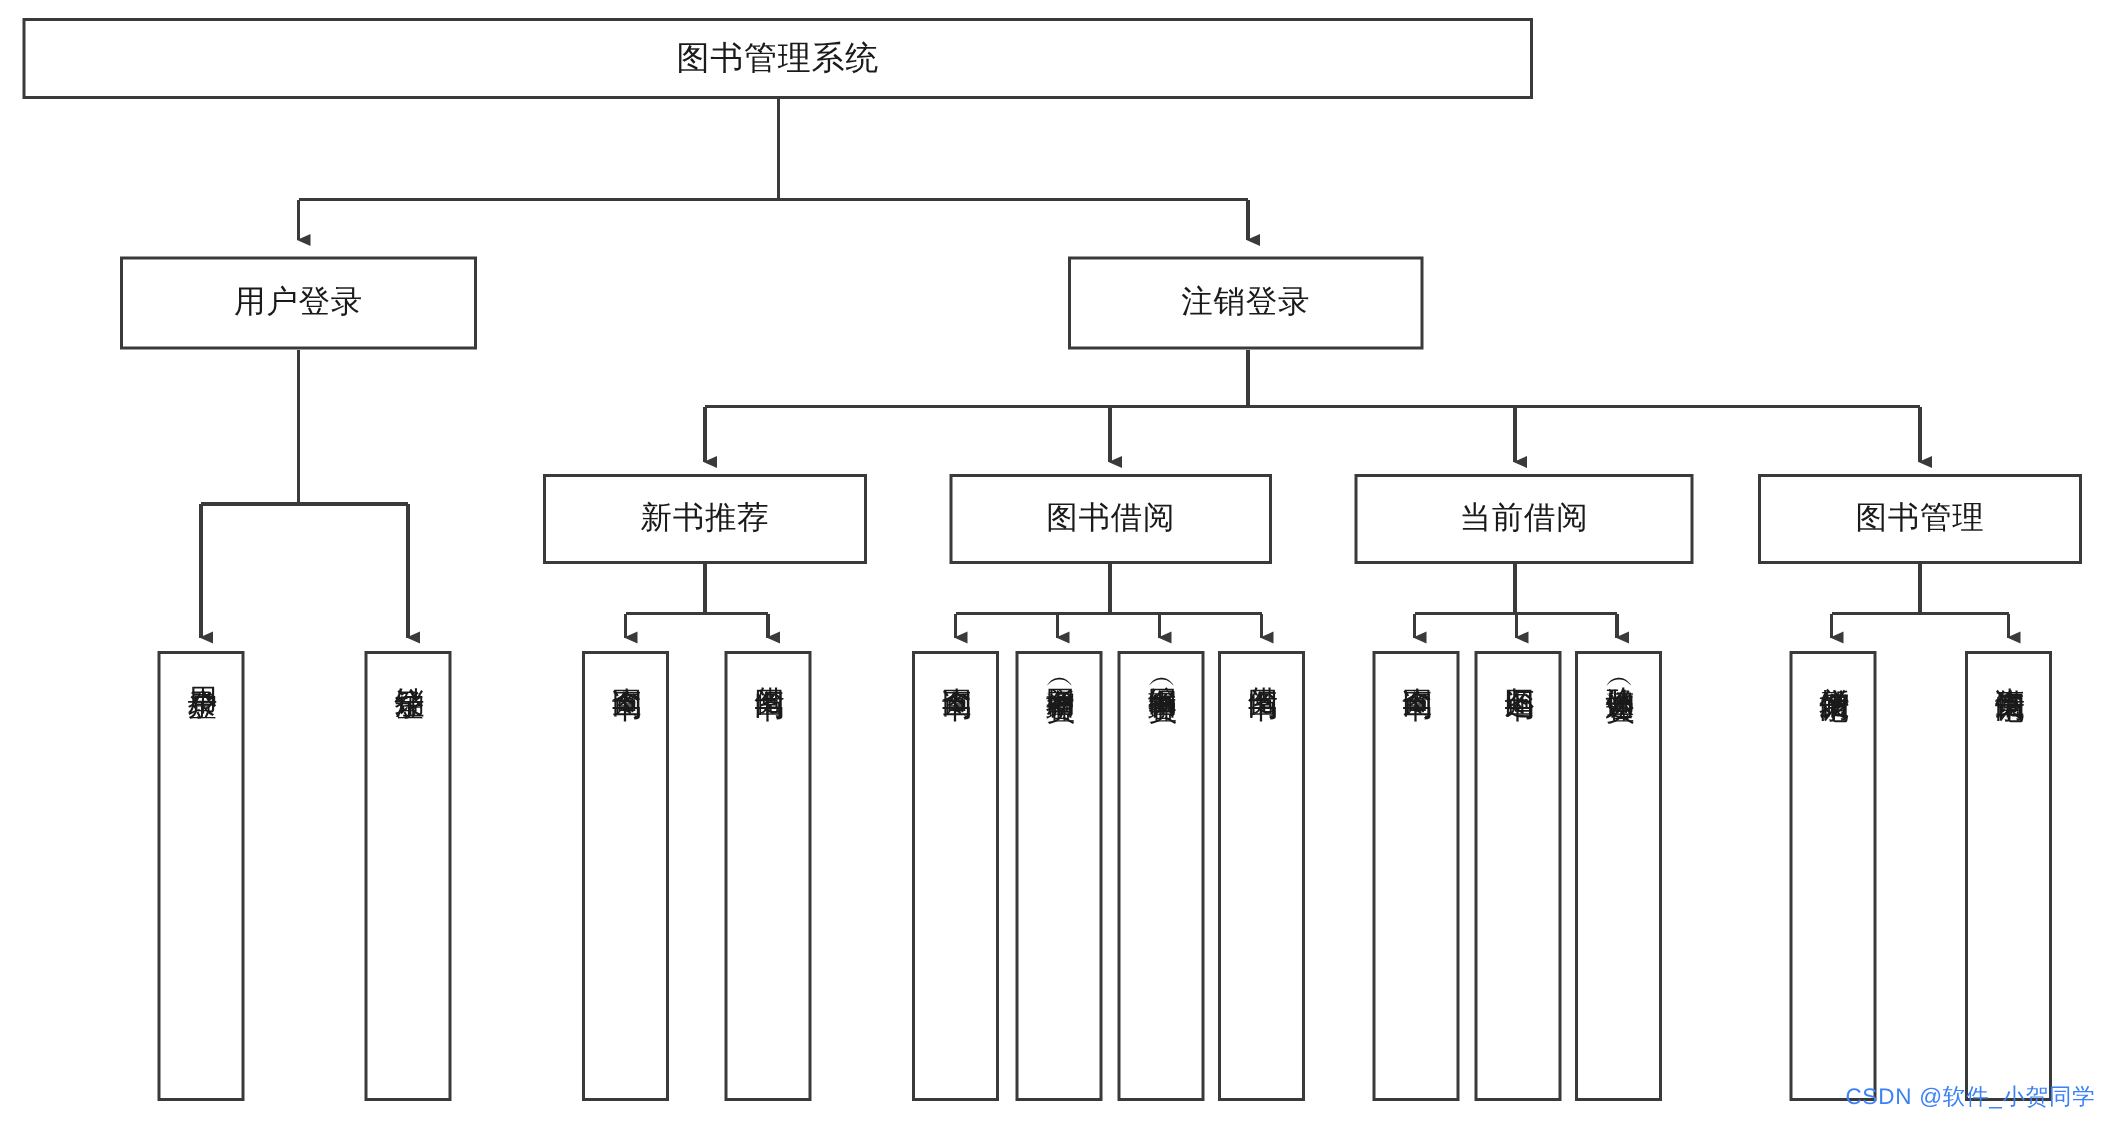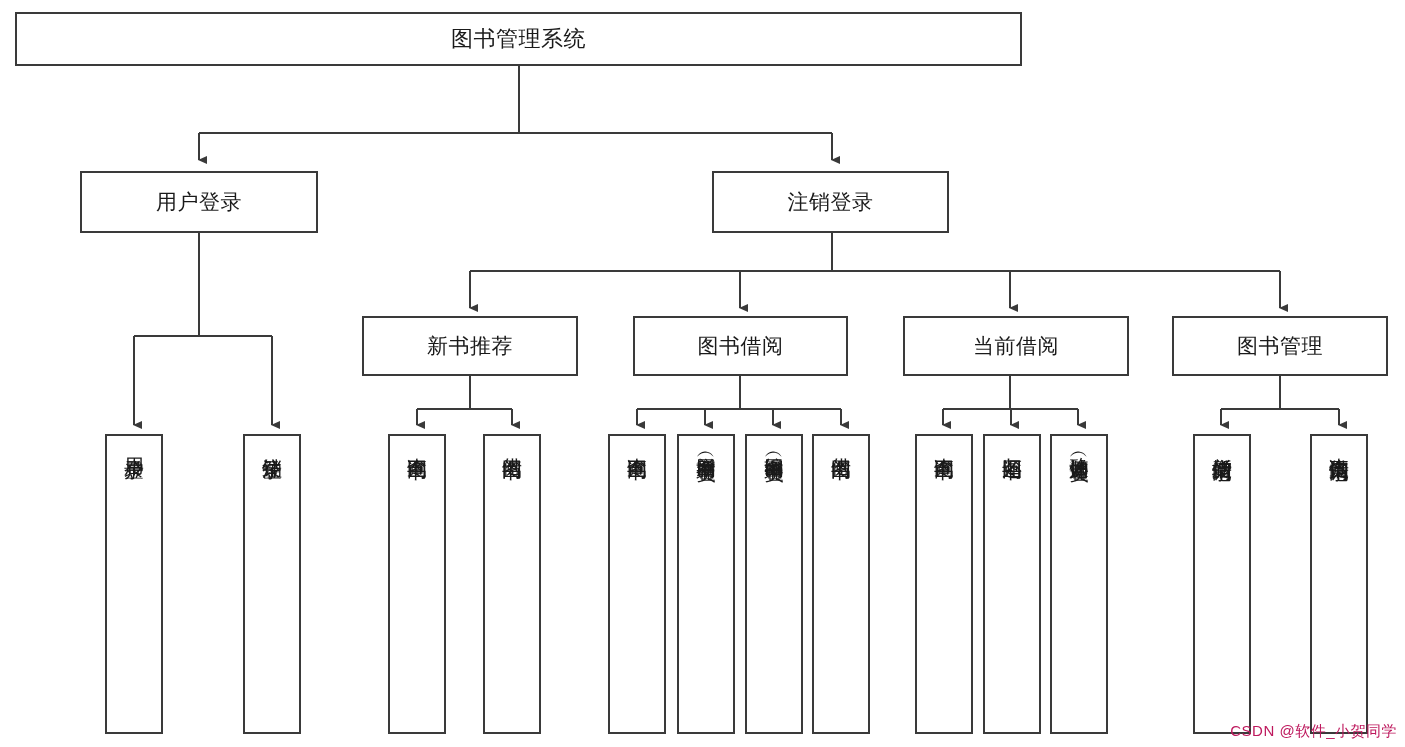--- a/index.html
+++ b/index.html
@@ -66,21 +66,21 @@
     white-space: nowrap;
   }
   .node.vert.tall .node-label {
     font-size: 19px;
   }
   #watermark {
     position: absolute;
     right: 8px;
     bottom: 6px;
     font-size: 15px;
-    color: #be185d;
+    color: #3b82f6;
     letter-spacing: 0.5px;
     user-select: none;
     white-space: nowrap;
   }
 </style>
 </head>
 <body>
 
 <div id="diagram-root">
 

